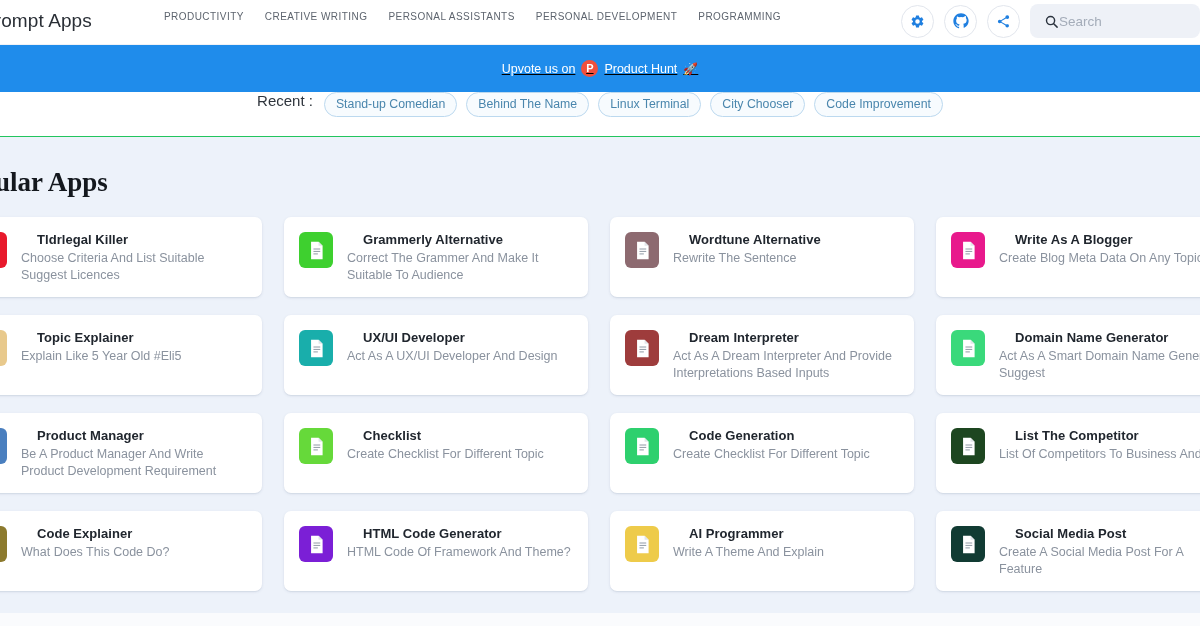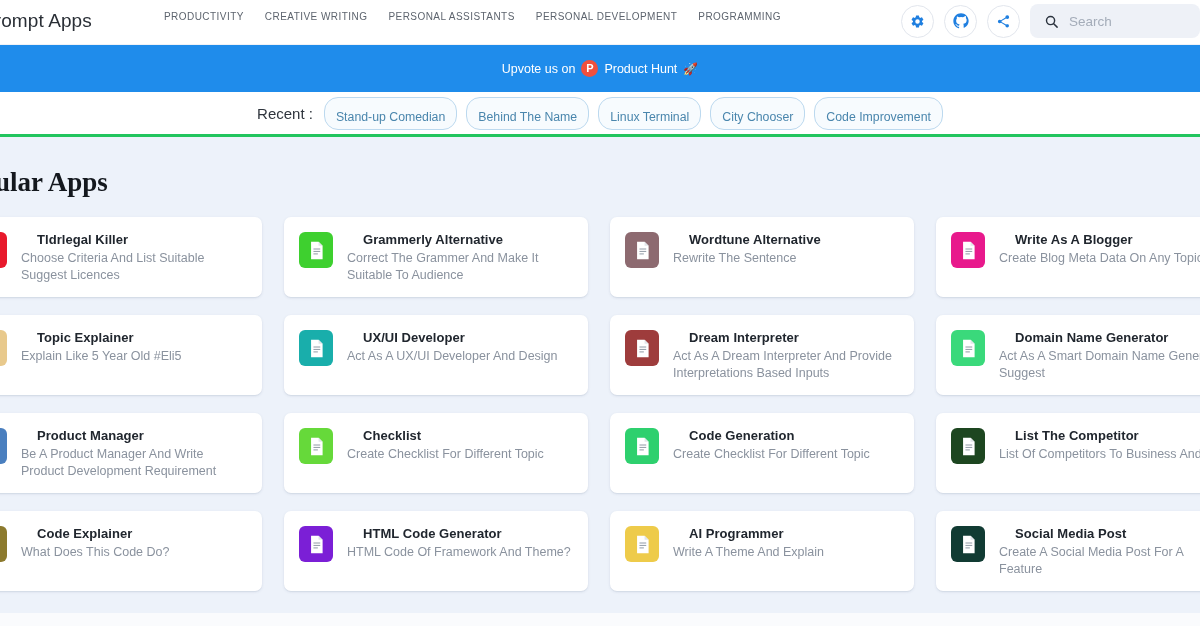--- a/index.html
+++ b/index.html
@@ -63,42 +63,41 @@
   }
   .icon-btn svg { display: block; }
   .search-box {
     width: 170px;
     height: 34px;
     background: #eef1f7;
     border-radius: 8px;
     display: flex;
     align-items: center;
     padding-left: 14px;
-    gap: 10px;
     cursor: text;
   }
   .search-box input {
     border: 0; outline: 0; background: transparent;
     font-family: "Liberation Sans", sans-serif;
     font-size: 13.5px;
     color: #3c4450;
     width: 120px;
   }
   .search-box input::placeholder { color: #a4acb9; }
 
   
   .ph-banner {
     height: 47px;
     background: #1f8ceb;
     display: flex;
     align-items: center;
     justify-content: center;
     cursor: pointer;
   }
-  .ph-inner { display: flex; align-items: center; gap: 6px; }
+  .ph-inner { display: flex; align-items: center; gap: 6px; text-decoration: underline; }
   .ph-text {
     color: #ffffff;
     font-size: 12.5px;
   }
   .ph-logo {
     width: 17px; height: 17px;
     border-radius: 50%;
     background: #f1503d;
     color: #fff;
     font-size: 11px;
@@ -106,37 +105,37 @@
     display: flex; align-items: center; justify-content: center;
     line-height: 1;
   }
   .ph-rocket { font-size: 12px; }
 
   
   .recent-bar {
     height: 45px;
     background: #ffffff;
     display: flex;
-    align-items: center;
+    align-items: flex-start;
     justify-content: center;
     gap: 9px;
-    border-bottom: 3px solid #22c55e;
+    border-bottom: 1px solid #22c55e;
   }
   .recent-label {
     font-size: 15px;
     color: #2f353d;
     margin-right: 2px;
   }
   .chip {
     border: 1px solid #bcd9ef;
     color: #4a86ad;
     background: #f7fbfe;
     border-radius: 14px;
     font-size: 12.3px;
-    padding: 12px 11px 5px;
+    padding: 4px 11px 5px;
     cursor: pointer;
     white-space: nowrap;
   }
 
   
   .popular {
     background: #edf2fa;
     padding-top: 30px;
     padding-bottom: 22px;
     position: relative;

